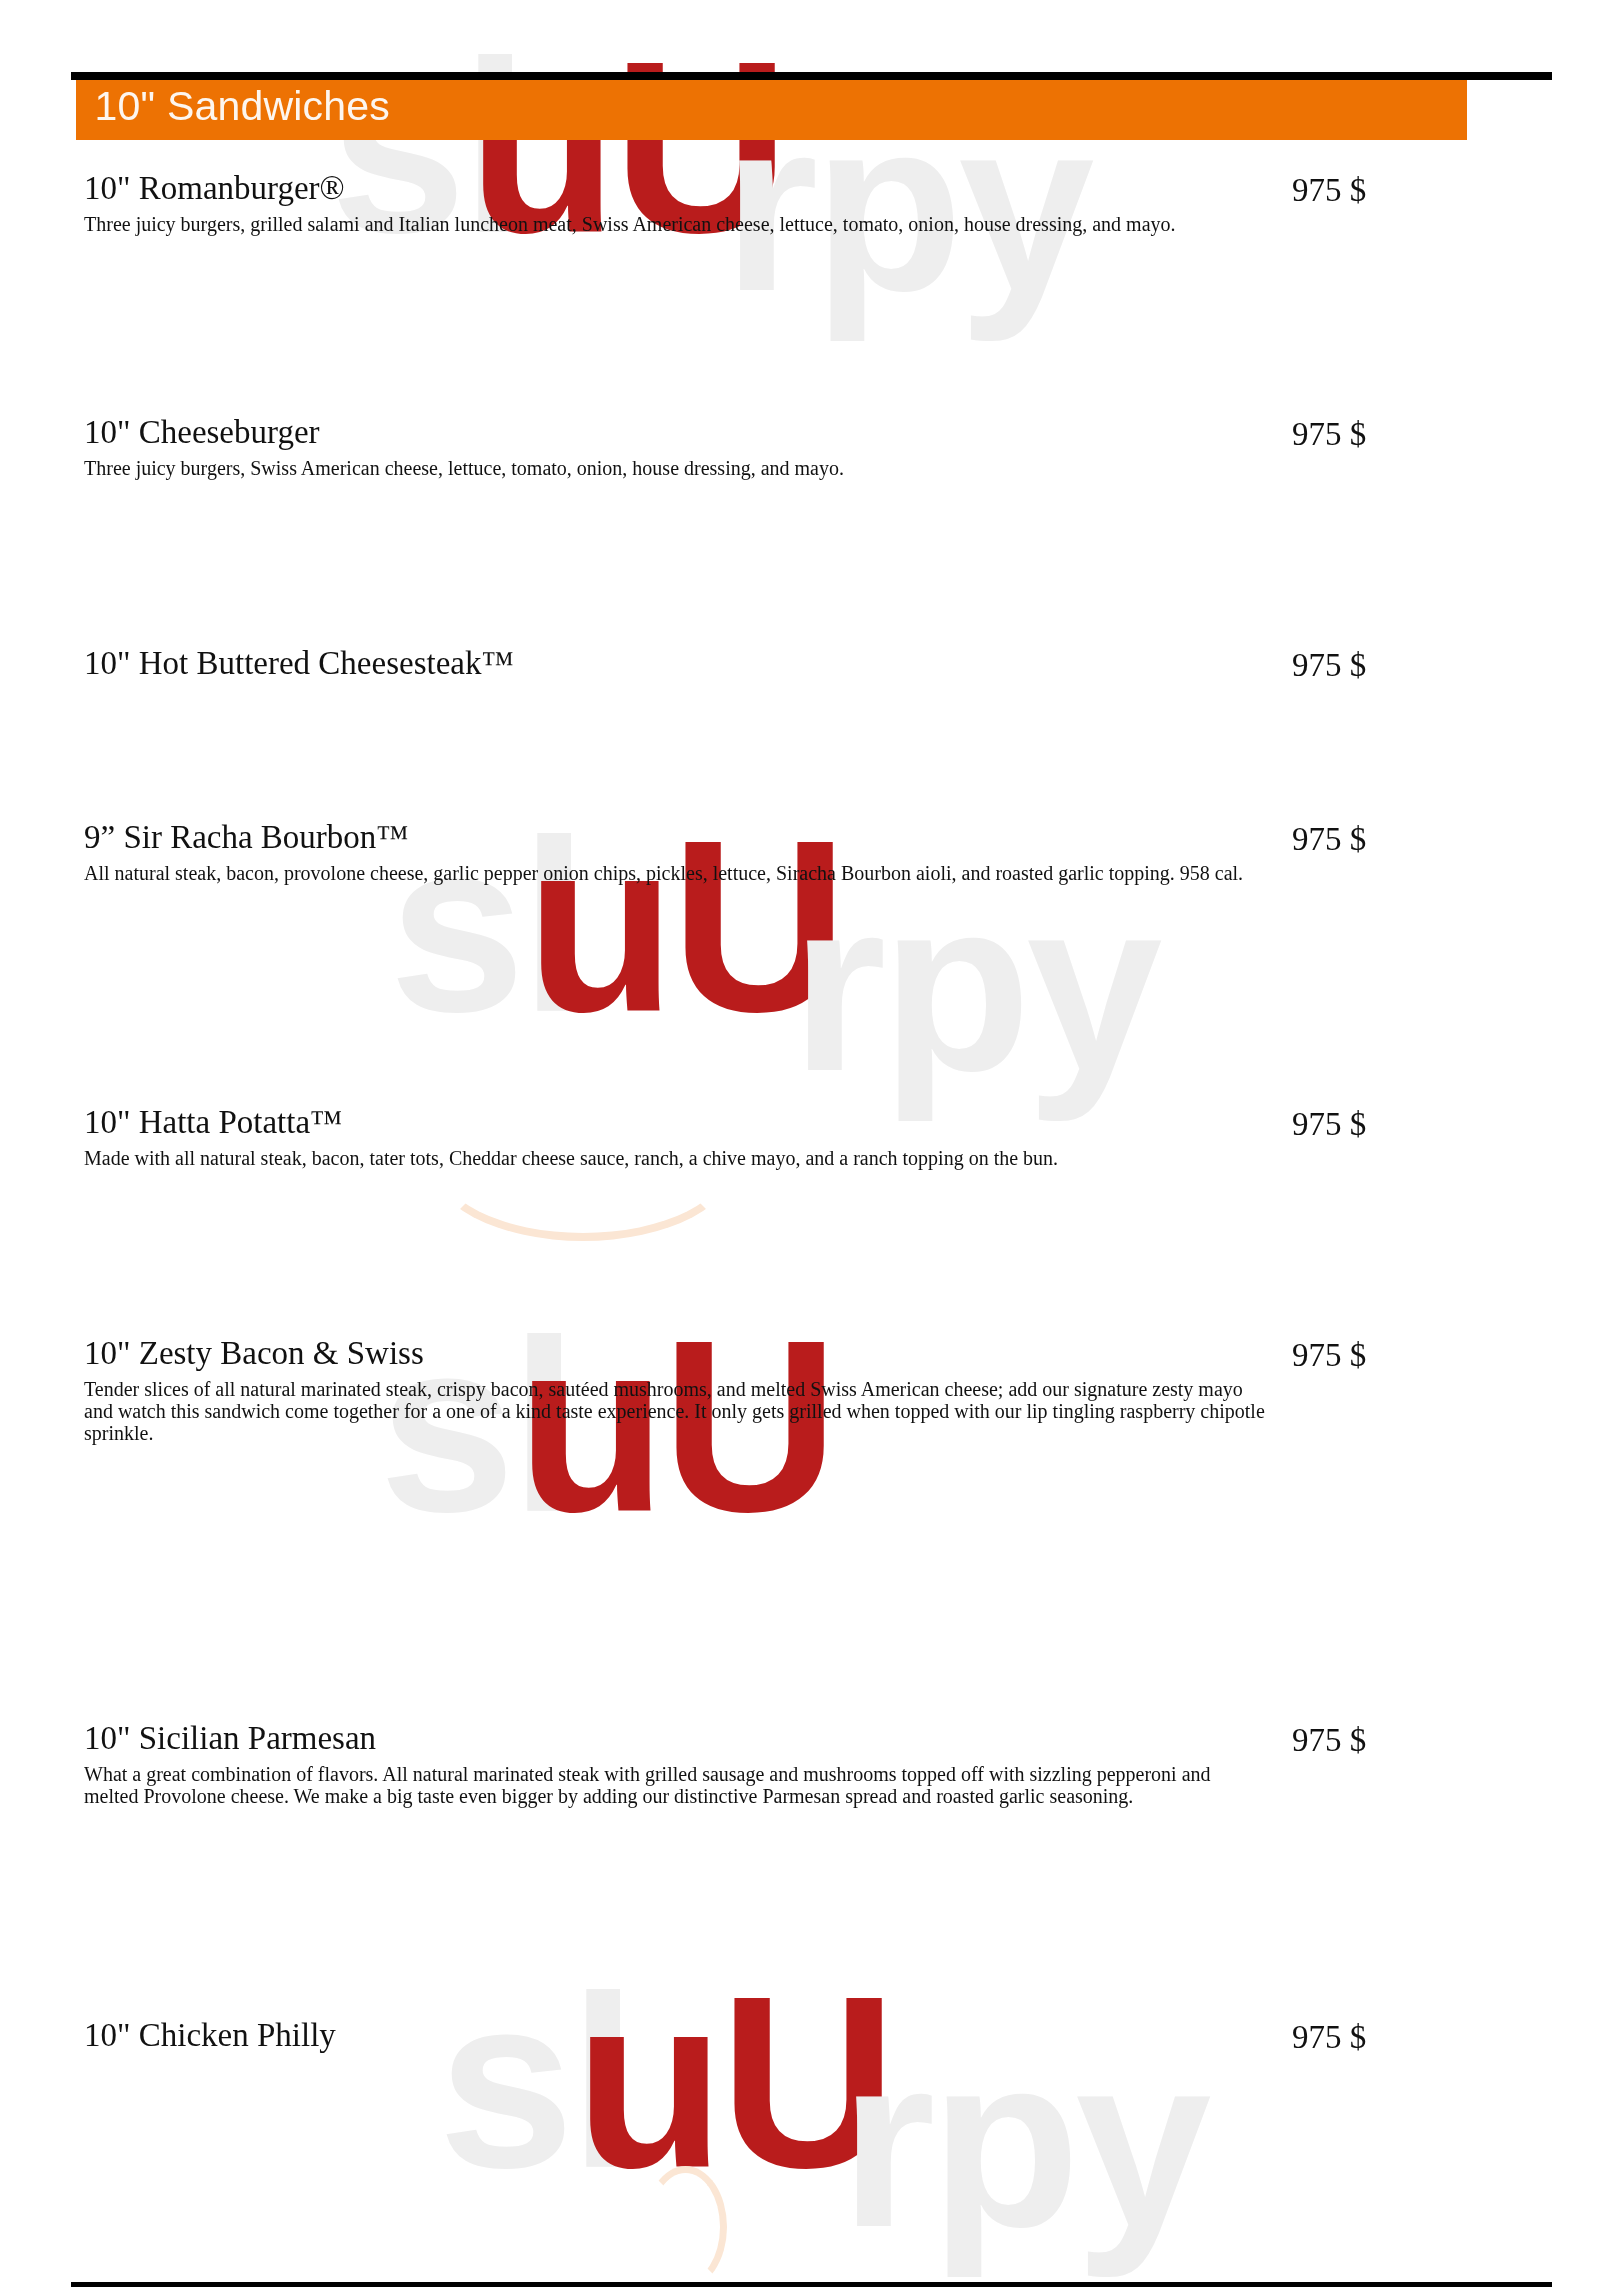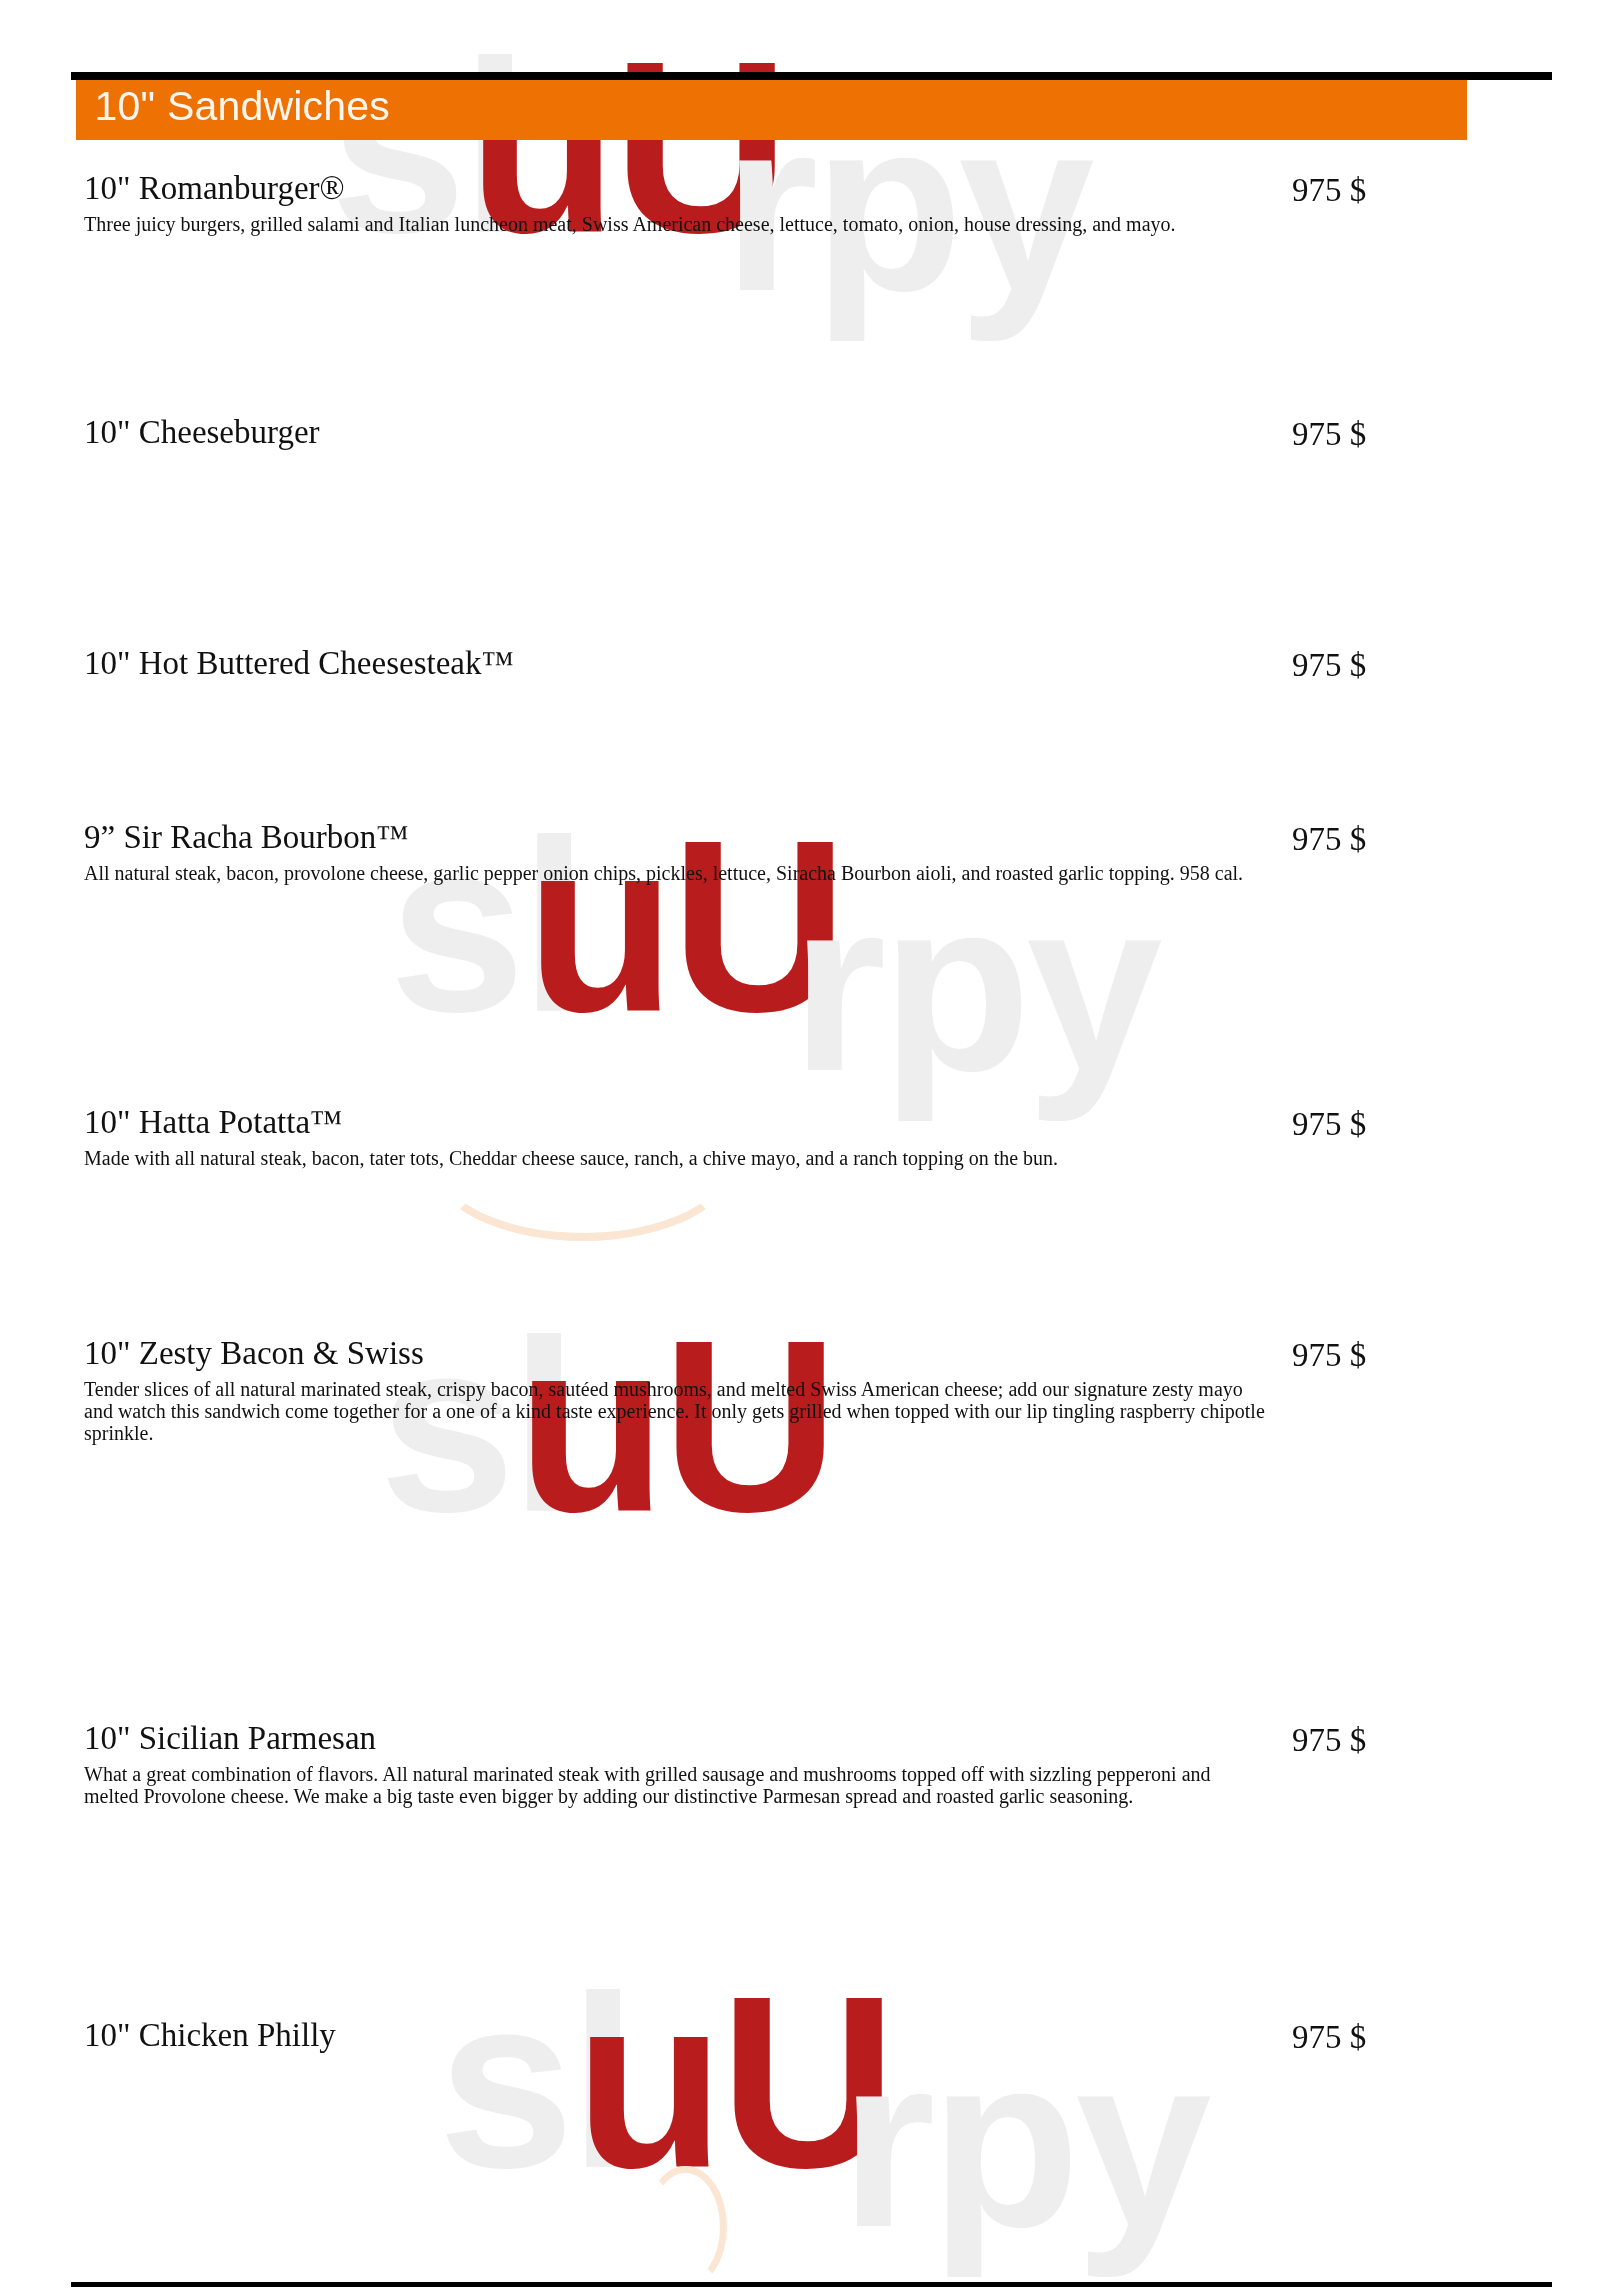--- a/index.html
+++ b/index.html
@@ -165,20 +165,21 @@
 
   <div class="menu-item" style="top:172px;">
     <span class="item-name">10" Romanburger®</span>
     <span class="item-price">975 $</span>
     <div class="item-desc">Three juicy burgers, grilled salami and Italian luncheon meat, Swiss American cheese, lettuce, tomato, onion, house dressing, and mayo.</div>
   </div>
 
   <div class="menu-item" style="top:416px;">
     <span class="item-name">10" Cheeseburger</span>
     <span class="item-price">975 $</span>
+    <div class="item-desc">Three juicy burgers, Swiss American cheese, lettuce, tomato, onion, house dressing, and mayo.</div>
   </div>
 
   <div class="menu-item" style="top:647px;">
     <span class="item-name">10" Hot Buttered Cheesesteak™</span>
     <span class="item-price">975 $</span>
   </div>
 
   <div class="menu-item" style="top:821px;">
     <span class="item-name">9” Sir Racha Bourbon™</span>
     <span class="item-price">975 $</span>

